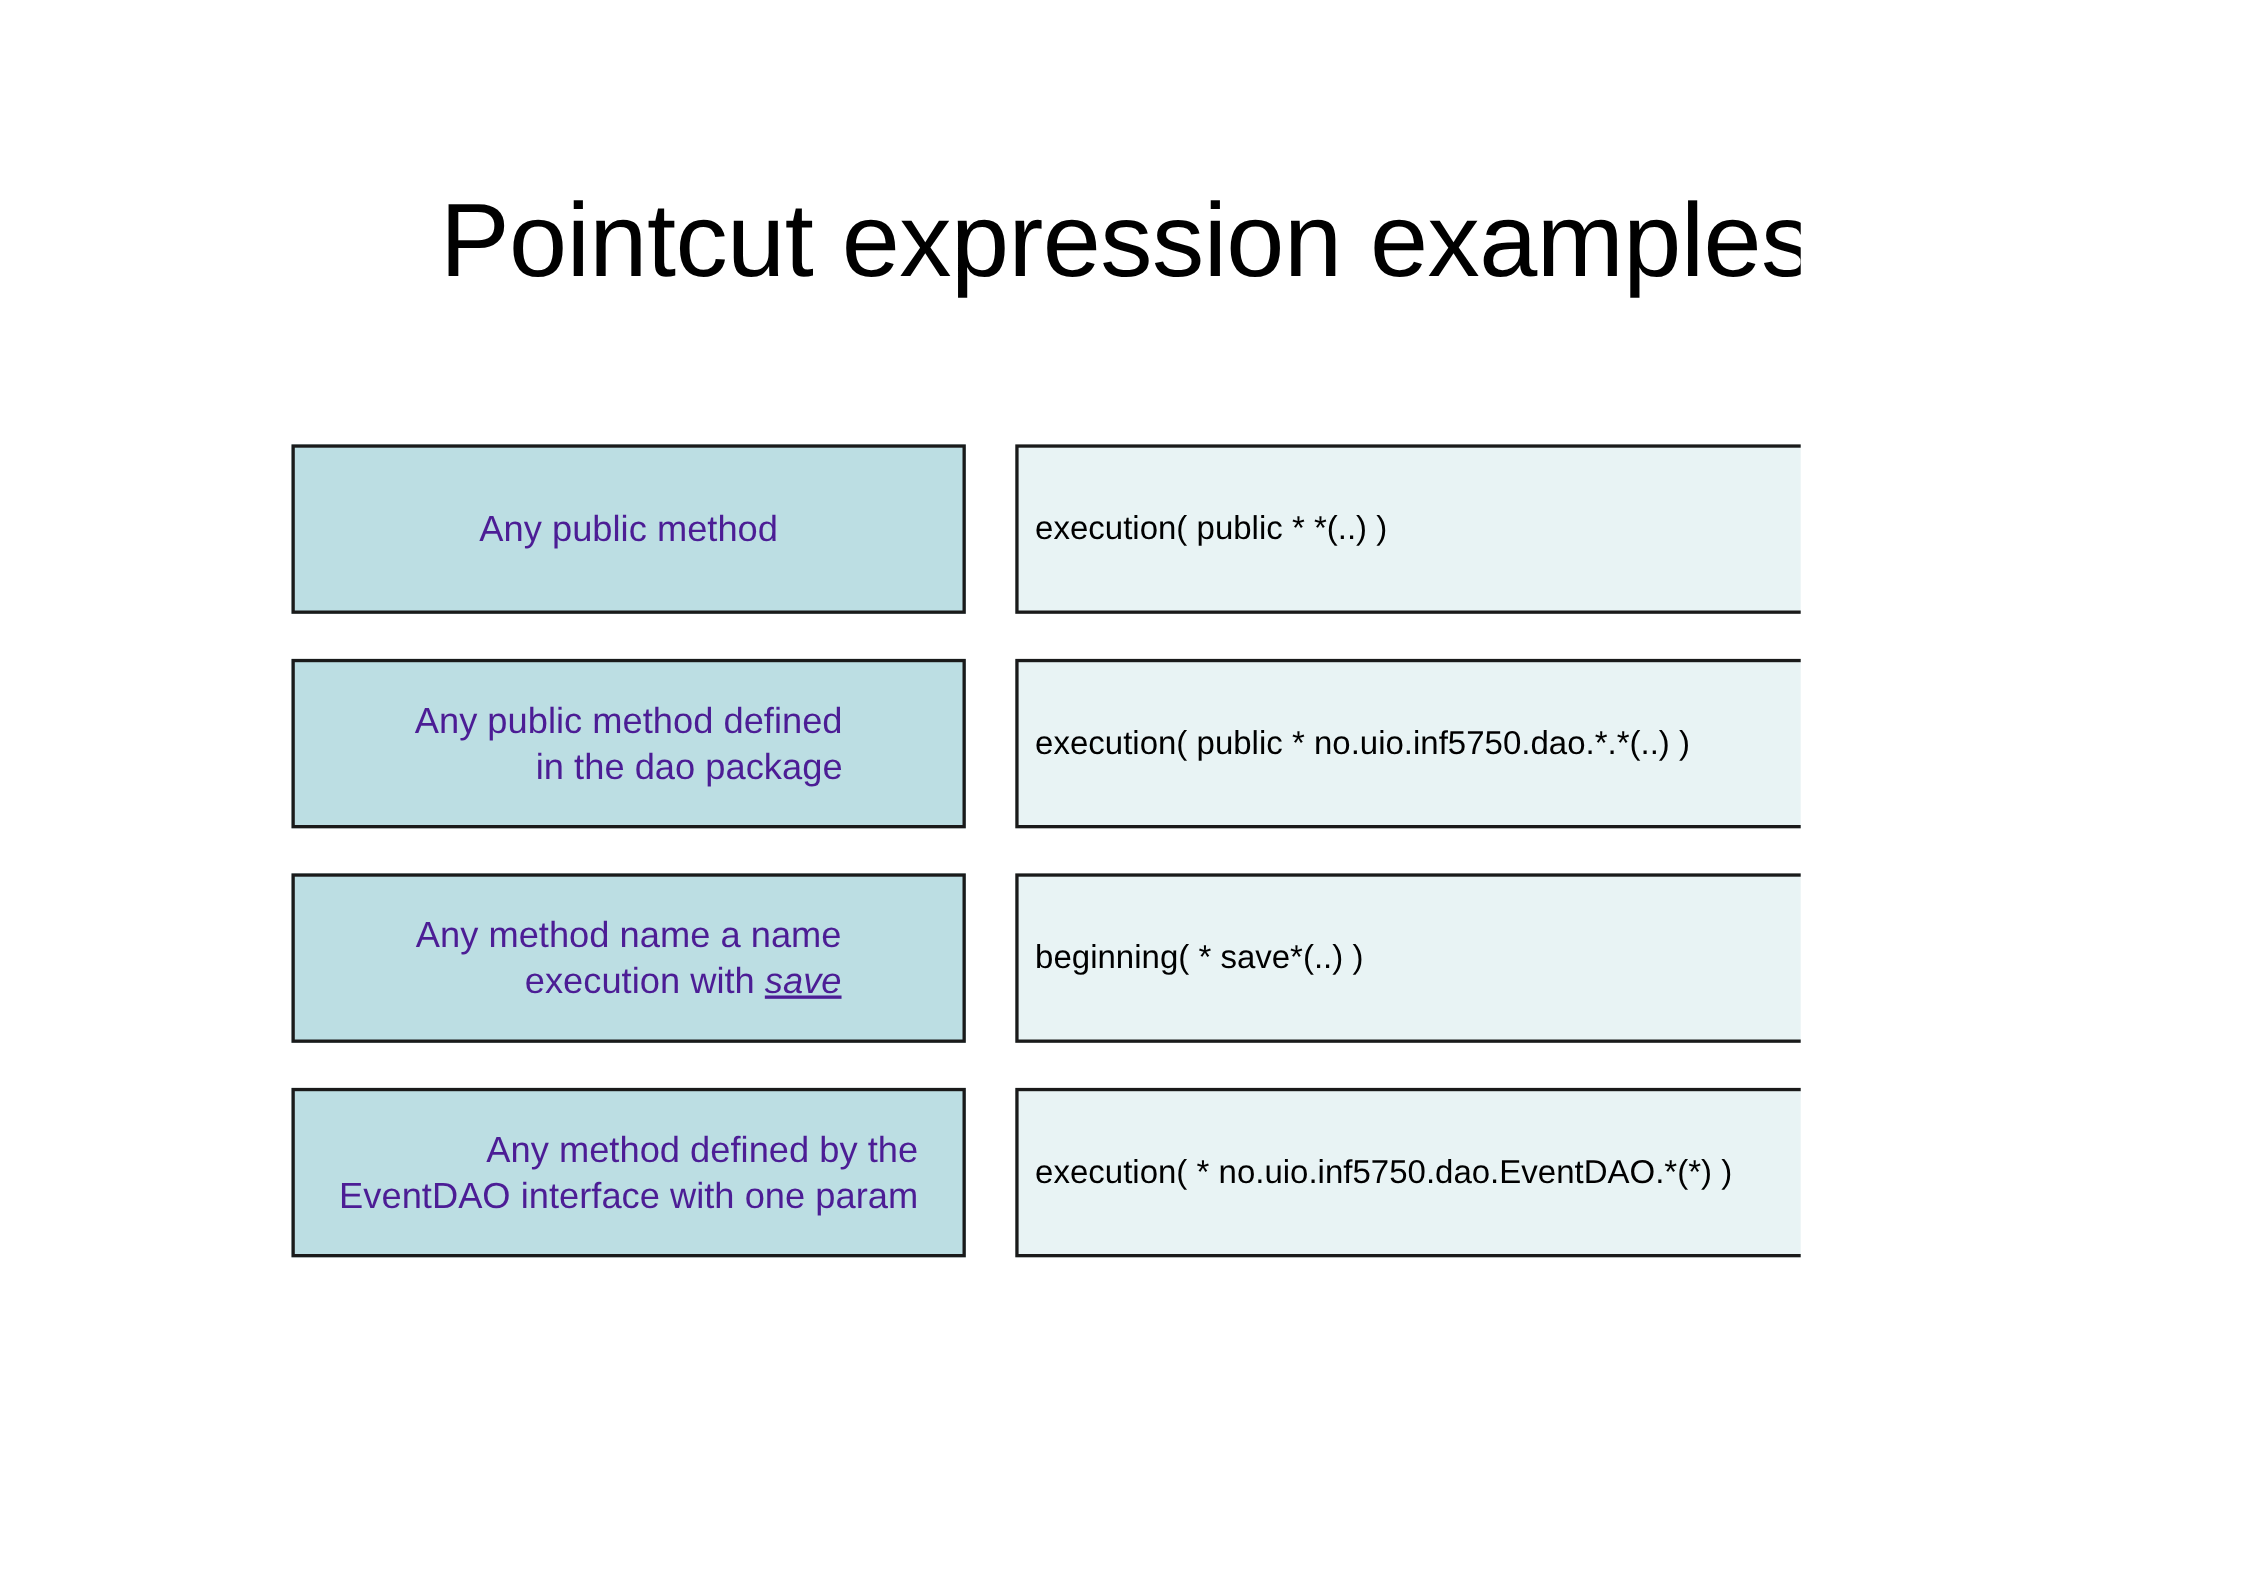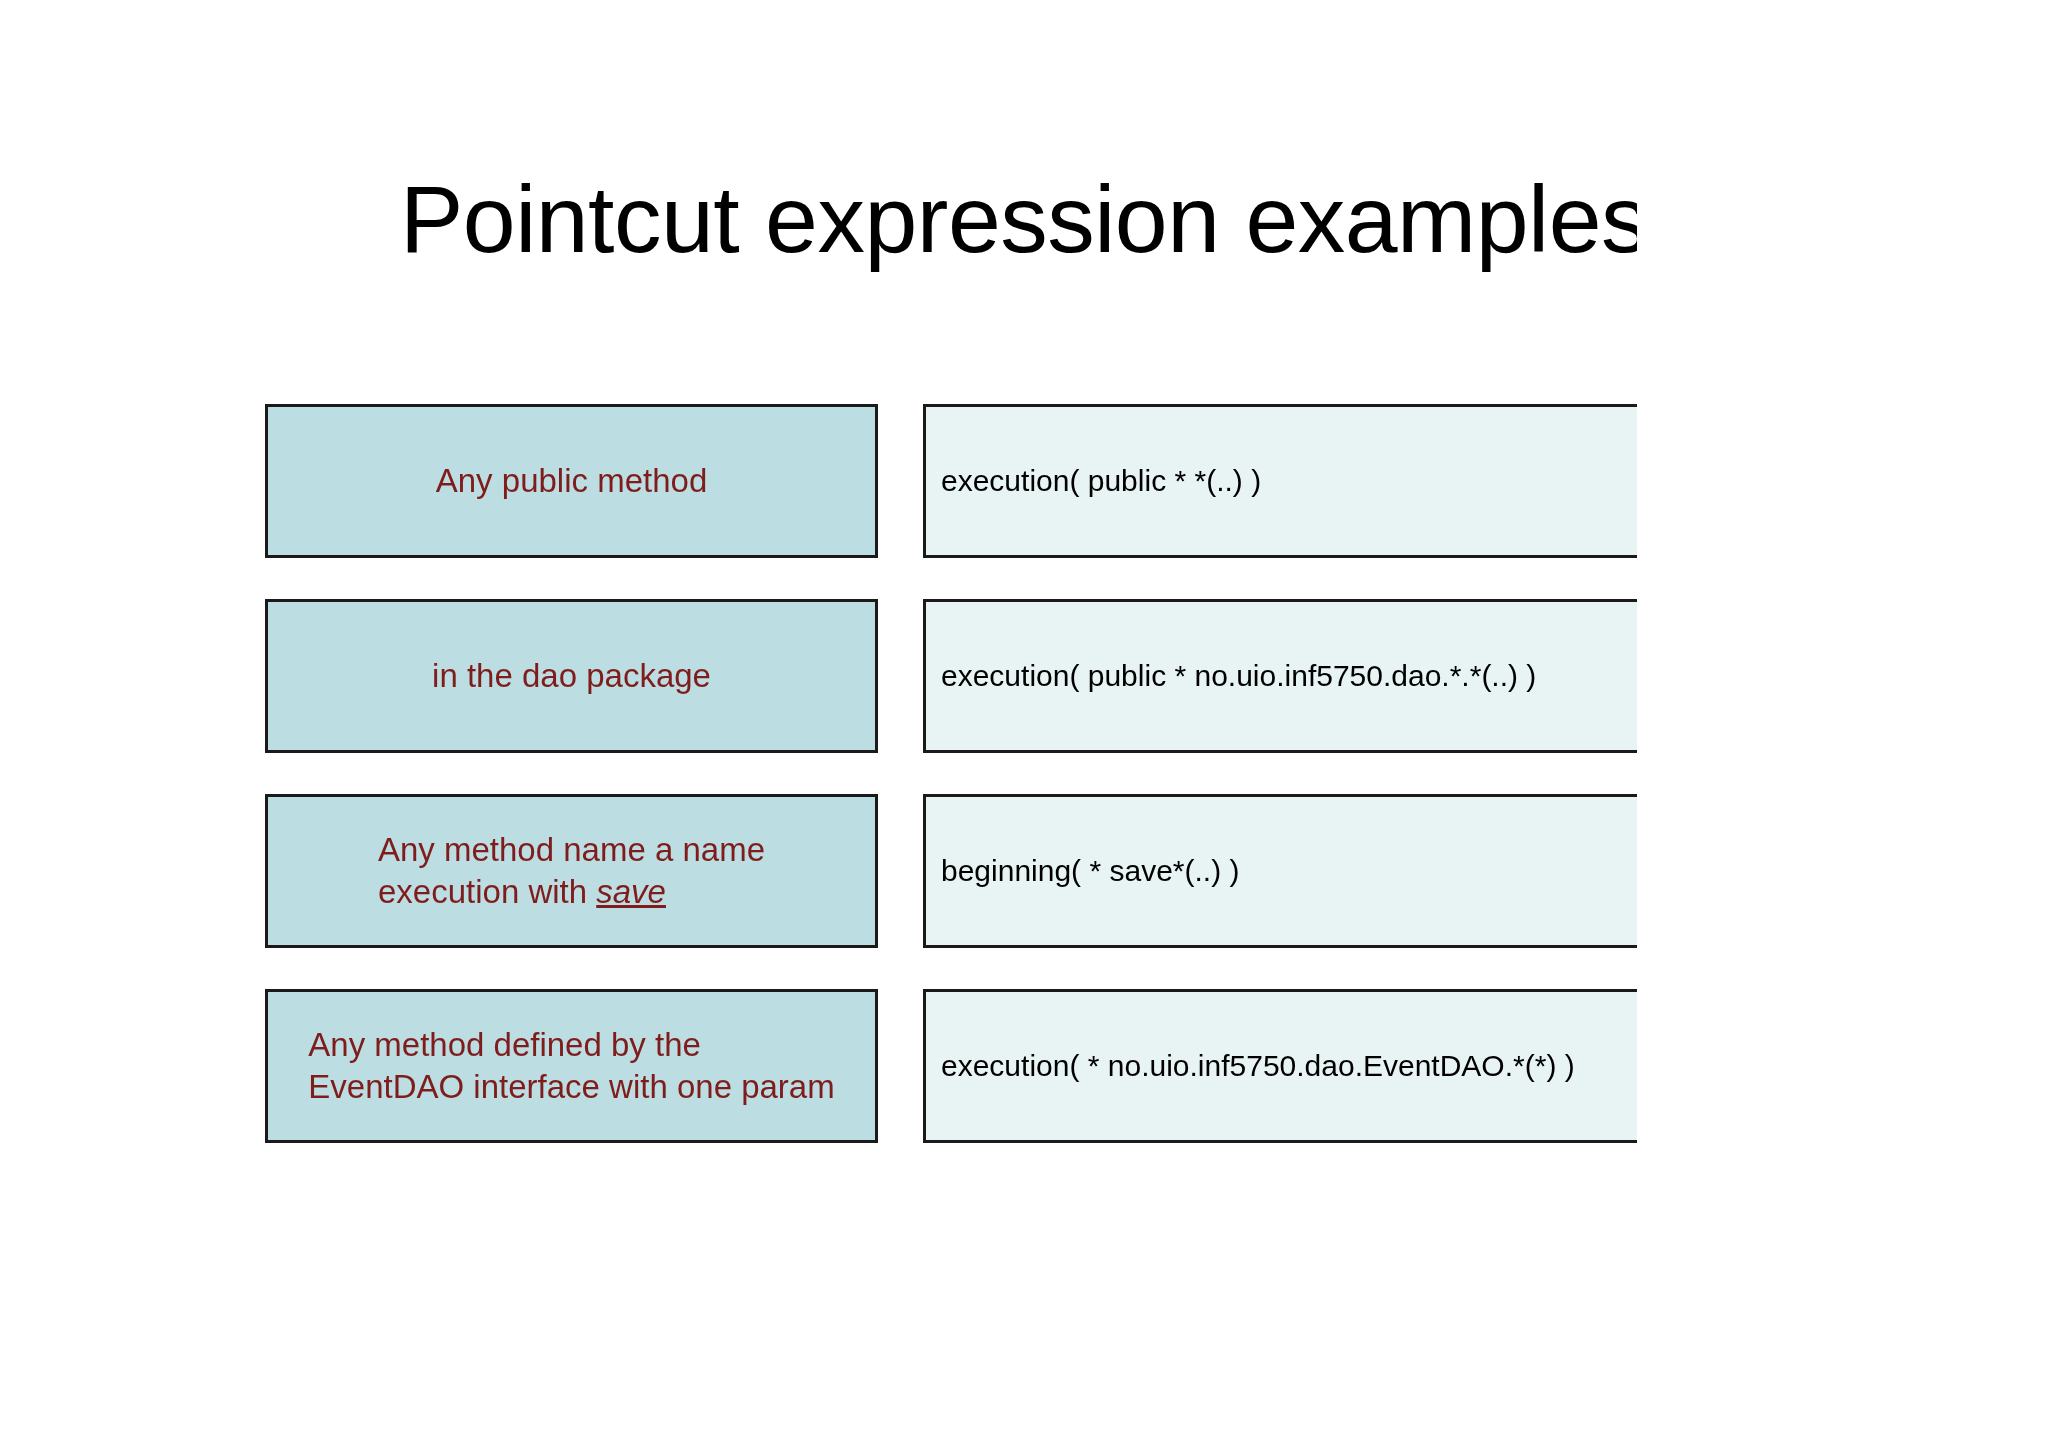--- a/index.html
+++ b/index.html
@@ -57,24 +57,24 @@
     background: #bcdee3;
     justify-content: center;
   }
   .box-expr {
     left: 658px;
     width: 842px;
     background: #e8f3f4;
     justify-content: flex-start;
   }
   .desc-text {
-    text-align: left;
+    text-align: right;
     font-size: 33px;
     line-height: 1.27;
-    color: #7f1d1d;
+    color: #4c1d95;
     padding: 0 10px;
   }
   .desc-text .em {
     font-style: italic;
     text-decoration: underline;
   }
   .expr-text {
     text-align: left;
     font-size: 30px;
     line-height: 1.2;
@@ -102,20 +102,21 @@
         </div>
       </div>
       <div class="box box-expr">
         <div class="expr-text">execution( public * *(..) )</div>
       </div>
     </div>
 
     <div class="row">
       <div class="box box-desc">
         <div class="desc-text">
+          <span class="desc-line">Any public method defined</span>
           <span class="desc-line">in the dao package</span>
         </div>
       </div>
       <div class="box box-expr">
         <div class="expr-text">execution( public * no.uio.inf5750.dao.*.*(..) )</div>
       </div>
     </div>
 
     <div class="row">
       <div class="box box-desc">

